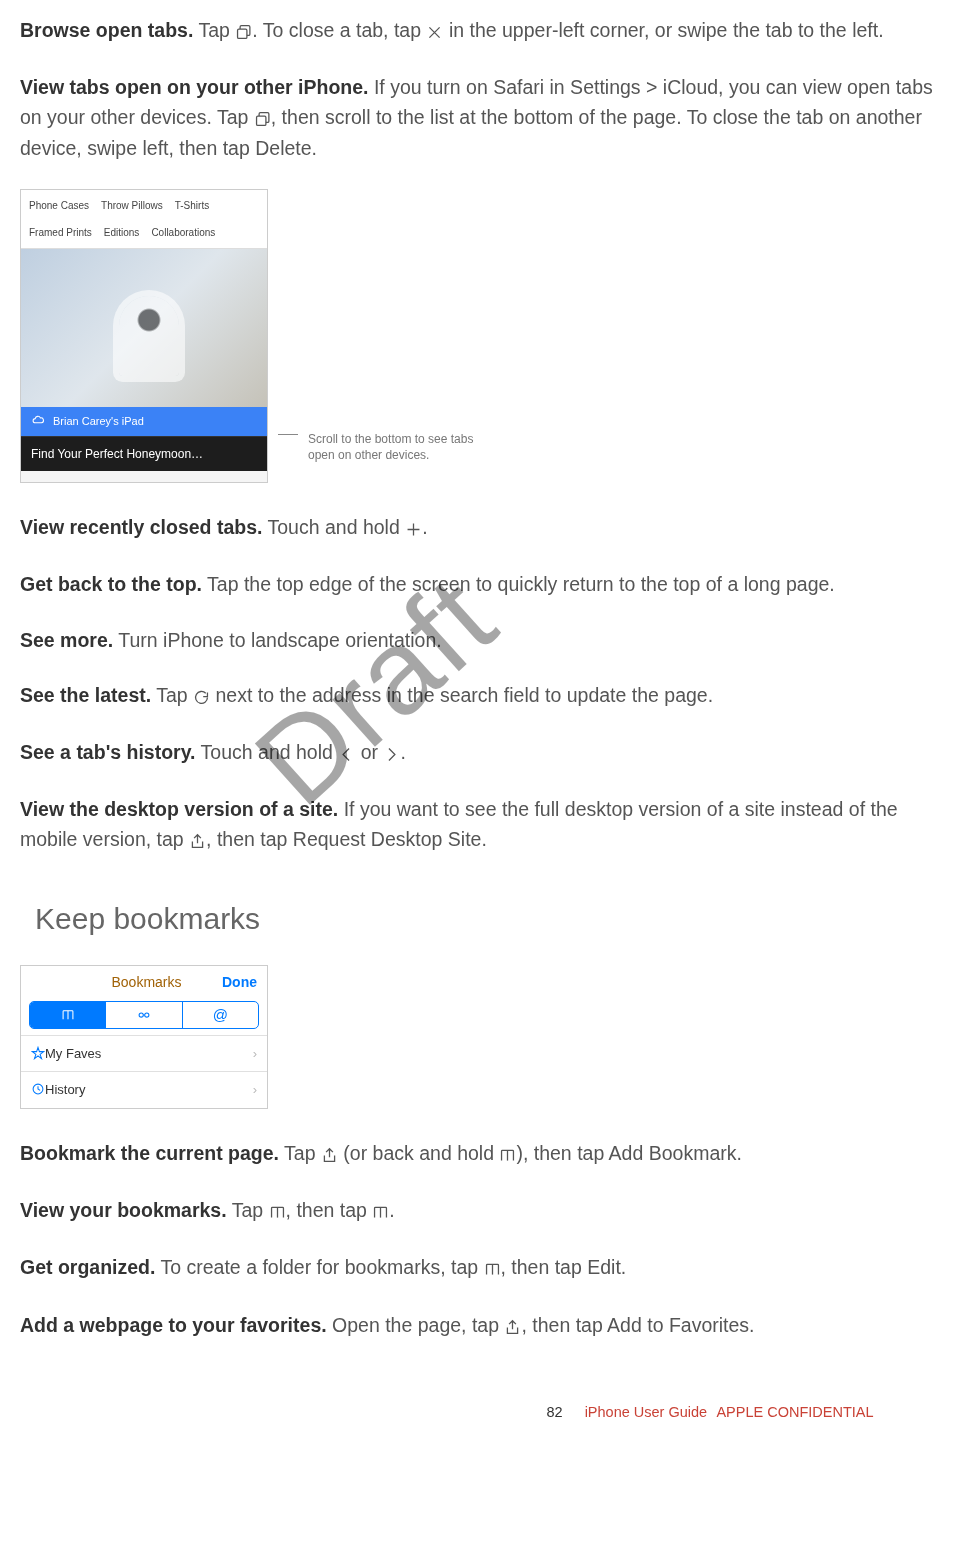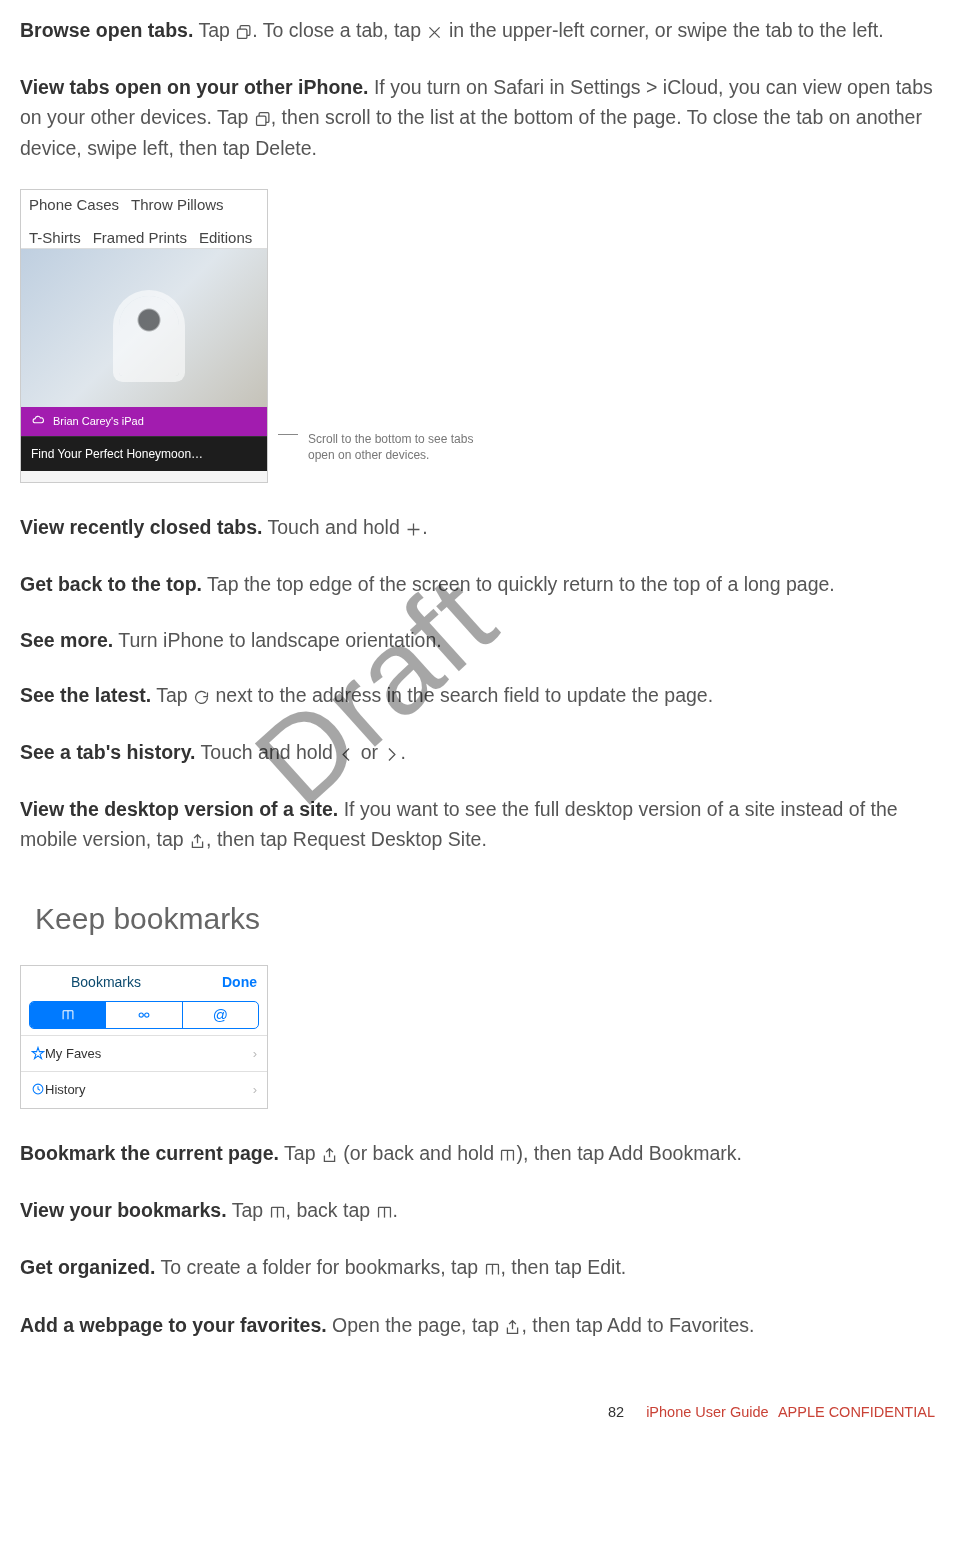--- a/index.html
+++ b/index.html
@@ -34,47 +34,47 @@
     width: 246px;
     height: 292px;
     border: 1px solid #ccc;
     position: relative;
     overflow: hidden;
     background: #f5f5f5;
   }
   .tabs-figure .topbar {
     height: 50px;
     background: #fff;
-    font-size: 15px;
+    font-size: 10px;
     color: #444;
     padding: 4px 8px;
     display: flex;
     flex-wrap: wrap;
     align-items: center;
-    gap: 10px 12px;
+    gap: 4px 12px;
     border-bottom: 1px solid #ddd;
   }
   .tabs-figure .img-area {
     height: 158px;
     background: linear-gradient(135deg,#bfcfe0 0%,#dfe6ec 50%,#c5c2b8 100%);
     position:relative;
   }
   .tabs-figure .img-area::after{
     content:"";
     position:absolute;
     top:30%;left:40%;
     width:60px;height:80px;
     background:radial-gradient(circle at 50% 30%, #222 10px, transparent 12px),
                linear-gradient(#fff,#fff);
     border-radius:30px 30px 4px 4px;
     box-shadow:0 0 0 6px #fff;
     opacity:0.6;
   }
   .tabs-figure .cloud-row {
-    background: #a21caf;
+    background: #3b82f6;
     color: #fff;
     font-size: 11px;
     padding: 6px 10px;
     display: flex;
     align-items: center;
     gap: 8px;
   }
   .tabs-figure .item-row {
     background: #1d1d1d;
     color: #fff;
@@ -109,22 +109,23 @@
   }
   .bookmarks-figure .header {
     display: flex;
     justify-content: space-between;
     align-items:center;
     padding: 6px 10px 4px 10px;
     font-size: 14px;
   }
   .bookmarks-figure .header .title {
     font-weight: 500;
-    color:#0c4a6e;
+    color:#a16207;
     flex:1;
+    text-align:center;
   }
   .bookmarks-figure .header .done {
     color: #007aff;
     font-weight:700;
   }
   .bookmarks-figure .seg {
     margin: 4px 8px 6px 8px;
     display: flex;
     border: 1px solid #007aff;
     border-radius: 5px;
@@ -168,21 +169,21 @@
     color: rgba(0,0,0,0.35);
     transform: rotate(-42deg);
     font-weight: 400;
     pointer-events: none;
     letter-spacing: 2px;
   }
   .footer {
     position: relative;
     margin-top: 60px;
     font-size: 14.5px;
-    text-align:right;
+    text-align:center;
     padding-left:465px;
   }
   .footer .pg { color: #333; margin-right: 18px; }
   .footer .guide { color: #c94236; margin-right: 6px; }
   .footer .conf { color: #c94236; }
   svg.inline-icon { width: 17px; height: 17px; vertical-align: -2px; stroke: #555; fill: none; stroke-width: 1.5; }
   svg.inline-icon.small { width:14px; height:14px; }
 </style>
 </head>
 <body>
@@ -318,21 +319,21 @@
       </svg></span><span> (or back and hold </span><span class="icon"><svg class="inline-icon" viewBox="0 0 20 20">
         <path d="M3 16 V5 a1 1 0 0 1 1 -1 H16 a1 1 0 0 1 1 1 V16"></path>
         <path d="M10 4 V16"></path>
       </svg></span><span>), then tap Add Bookmark.</span>
 </p>
 
 <p>
   <span class="bold">View your bookmarks.</span><span> Tap </span><span class="icon"><svg class="inline-icon" viewBox="0 0 20 20">
         <path d="M3 16 V5 a1 1 0 0 1 1 -1 H16 a1 1 0 0 1 1 1 V16"></path>
         <path d="M10 4 V16"></path>
-      </svg></span><span>, back tap </span><span class="icon"><svg class="inline-icon" viewBox="0 0 20 20">
+      </svg></span><span>, then tap </span><span class="icon"><svg class="inline-icon" viewBox="0 0 20 20">
         <path d="M3 16 V5 a1 1 0 0 1 1 -1 H16 a1 1 0 0 1 1 1 V16"></path>
         <path d="M10 4 V16"></path>
       </svg></span><span>.</span>
 </p>
 
 <p>
   <span class="bold">Get organized.</span><span> To create a folder for bookmarks, tap </span><span class="icon"><svg class="inline-icon" viewBox="0 0 20 20">
         <path d="M3 16 V5 a1 1 0 0 1 1 -1 H16 a1 1 0 0 1 1 1 V16"></path>
         <path d="M10 4 V16"></path>
       </svg></span><span>, then tap Edit.</span>

